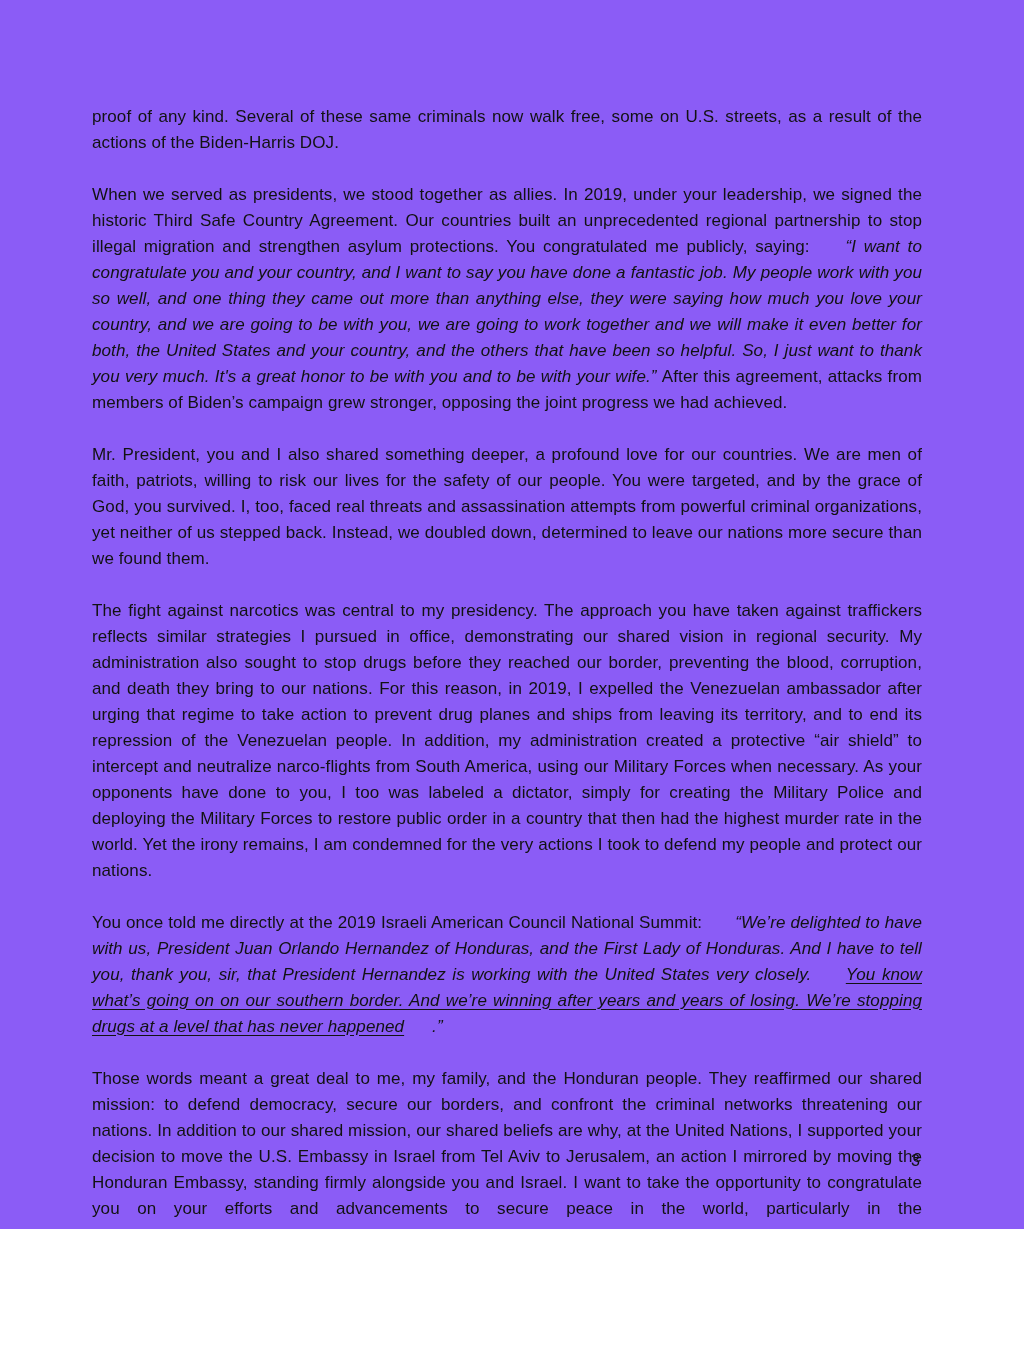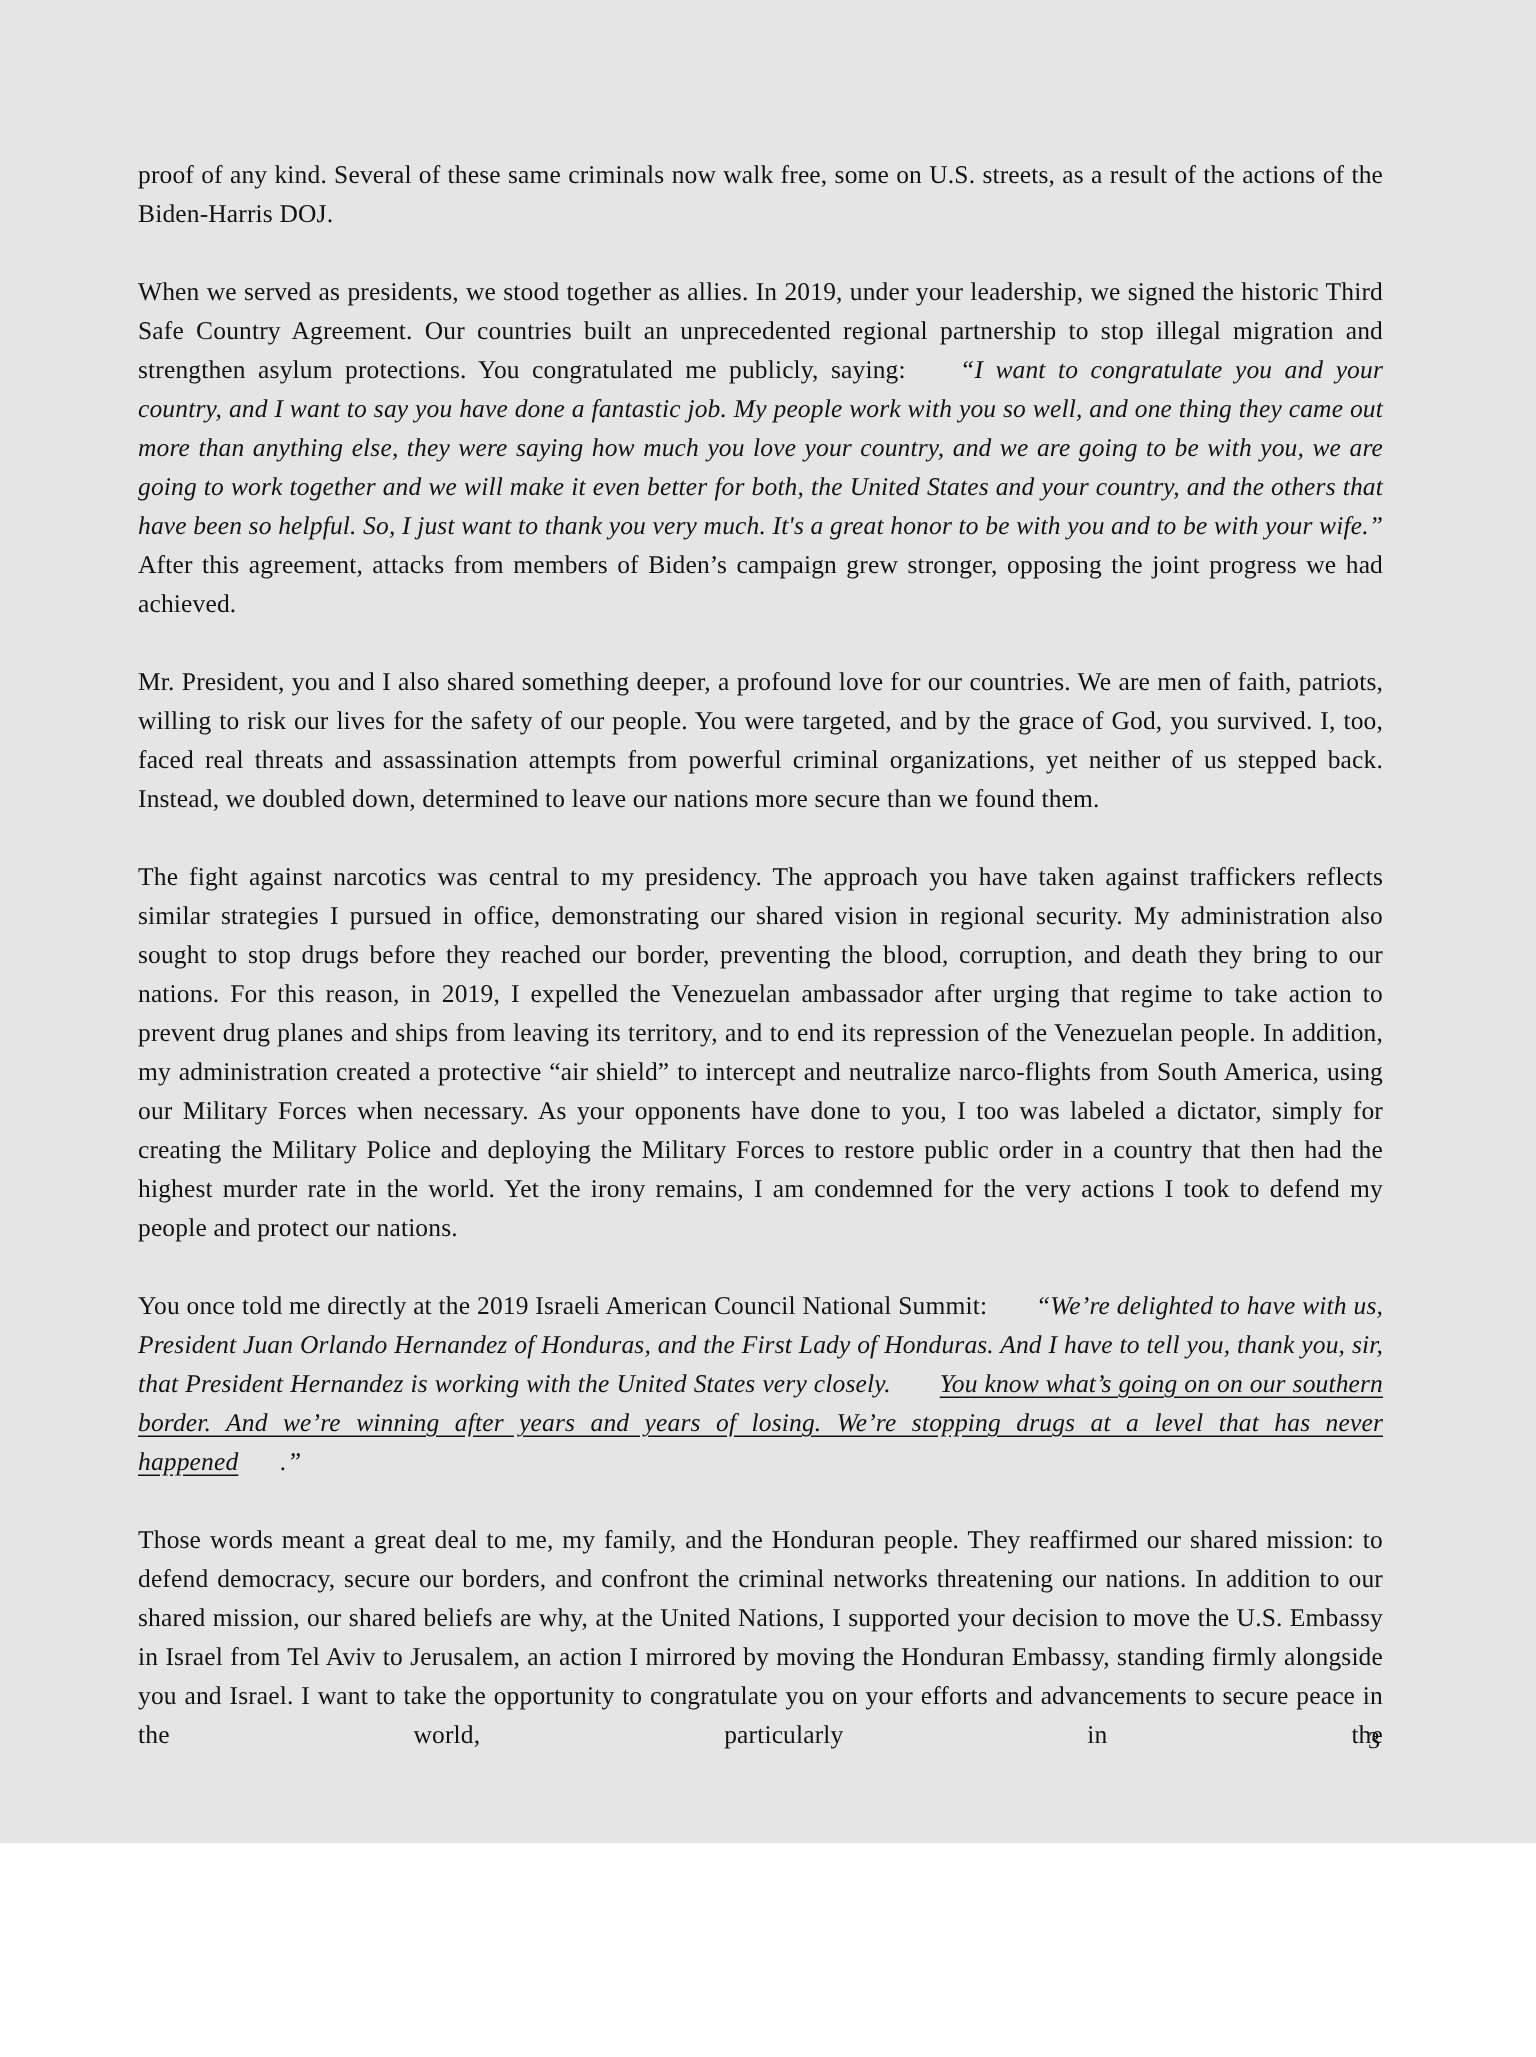--- a/index.html
+++ b/index.html
@@ -4,22 +4,22 @@
 <style>
   html, body {
     margin: 0;
     padding: 0;
     background: #ffffff;
   }
   .page {
     position: relative;
     width: 1024px;
     height: 1229px;
-    background: #e5e5e5;
-    font-family: Liberation Serif, serif;
+    background: #8b5cf6;
+    font-family: Liberation Sans, sans-serif;
     color: #121212;
     overflow: hidden;
   }
   .content {
     position: absolute;
     top: 104px;
     left: 92px;
     width: 830px;
   }
   p.para {

